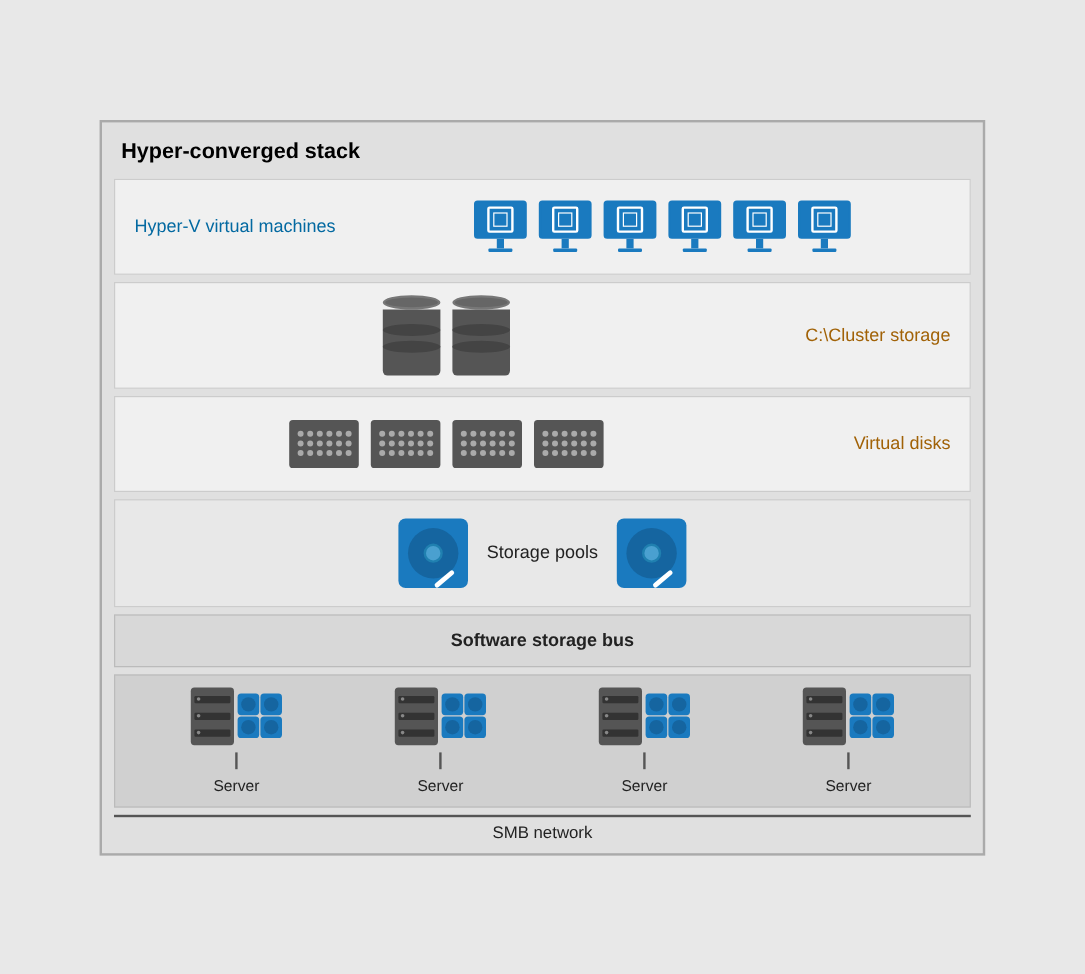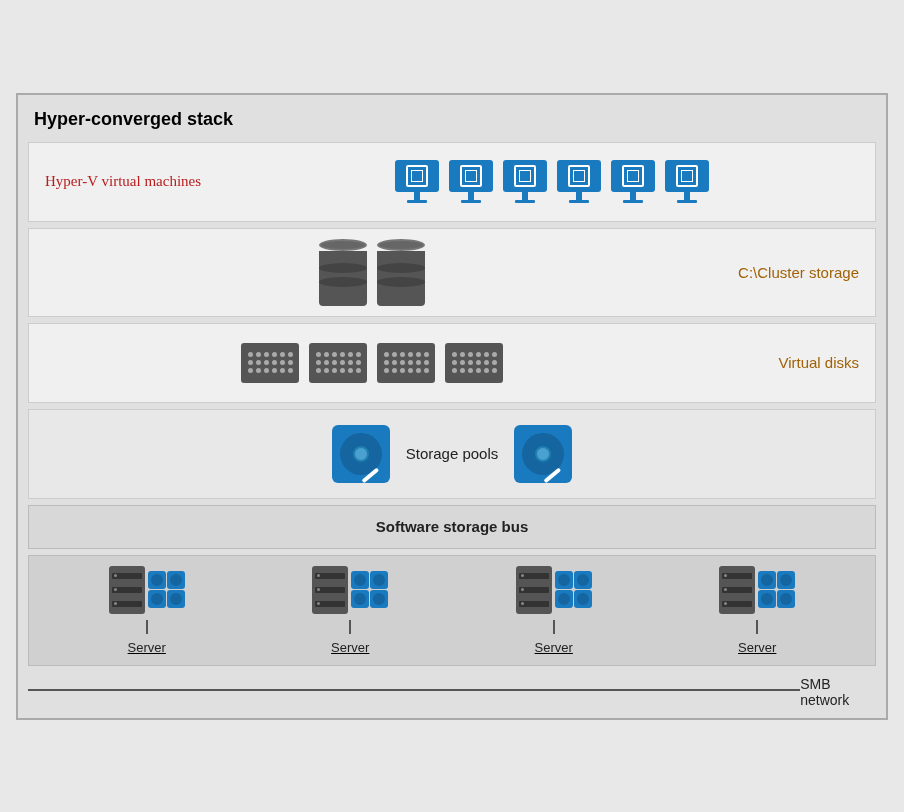--- a/index.html
+++ b/index.html
@@ -6,21 +6,21 @@
     body {
       width: 904px;
       height: 812px;
       background: #e8e8e8;
       font-family: 'Segoe UI', Arial, sans-serif;
       display: flex;
       justify-content: center;
       align-items: center;
     }
     .main-container {
-      width: 872px;
+      width: 738px;
       background: #e0e0e0;
       border: 2px solid #aaa;
       padding: 10px;
     }
     .main-title {
       font-size: 18px;
       font-weight: bold;
       margin-bottom: 8px;
       padding: 4px 6px;
     }
@@ -28,24 +28,23 @@
       background: #f0f0f0;
       border: 1px solid #ccc;
       margin-bottom: 6px;
       padding: 10px 16px;
       display: flex;
       align-items: center;
       min-height: 80px;
     }
     .layer-label {
       font-size: 15px;
-      color: #b91c1c;
+      color: #0369a1;
       min-width: 200px;
       flex-shrink: 0;
-      font-family: Liberation Serif, serif;
     }
     .layer-icons {
       display: flex;
       align-items: center;
       flex: 1;
       justify-content: center;
       gap: 10px;
     }
     .layer-right-label {
       font-size: 15px;
@@ -267,42 +266,41 @@
 
     
     .servers-layer {
       background: #d0d0d0;
       border: 1px solid #bbb;
       margin-bottom: 6px;
       padding: 10px 16px;
       display: flex;
       align-items: flex-end;
       justify-content: space-around;
-      text-decoration: underline;
     }
     .server-item {
       display: flex;
       flex-direction: column;
       align-items: center;
       gap: 6px;
     }
     .server-label {
       font-size: 13px;
       color: #222;
     }
     .server-tick {
       width: 2px;
       height: 14px;
       background: #555;
     }
 
     
     .smb-container {
       display: flex;
-      flex-direction: row;
+      flex-direction: column;
       align-items: center;
       margin-top: 2px;
     }
     .smb-line {
       width: 100%;
       height: 2px;
       background: #555;
       position: relative;
     }
     .smb-label {

